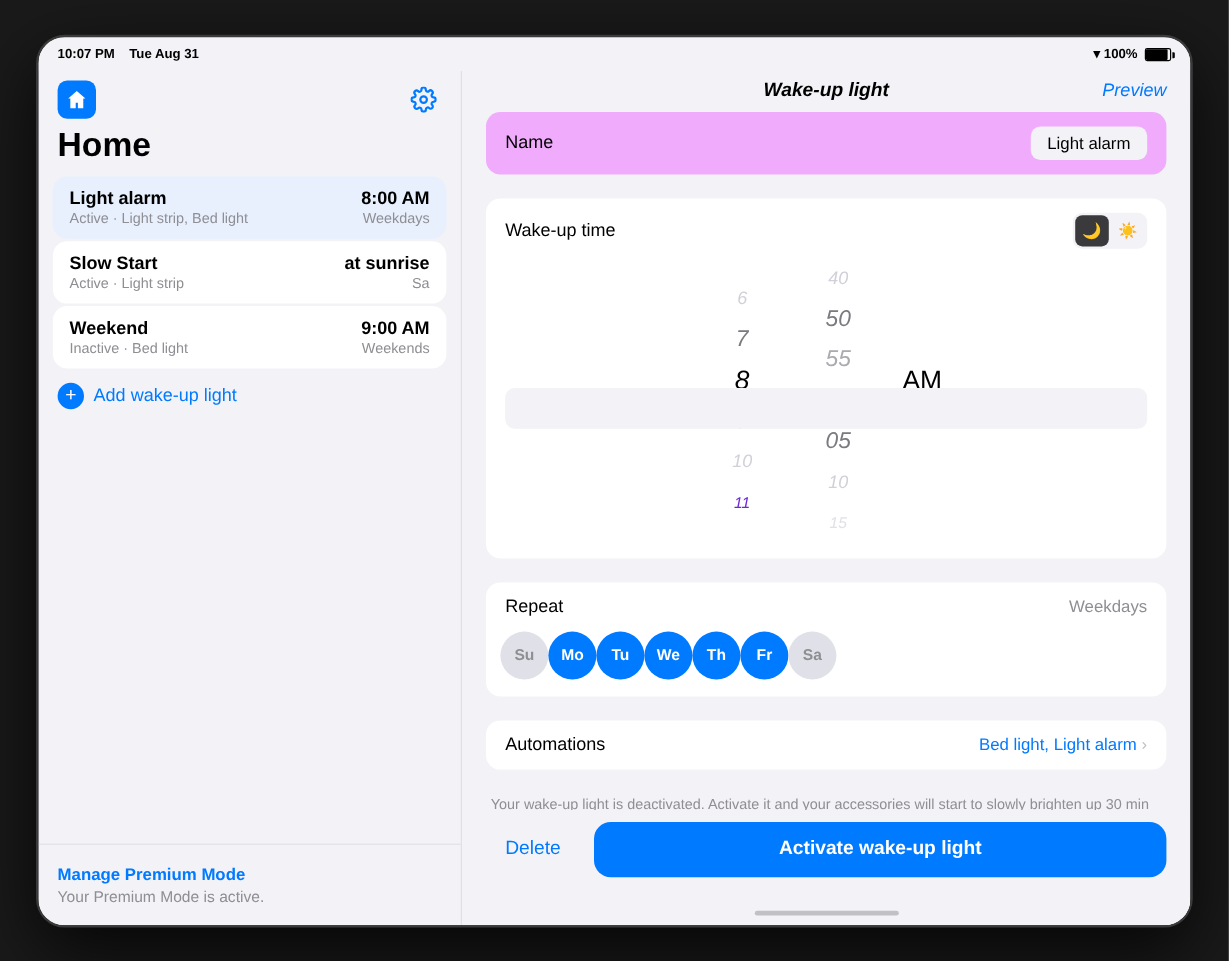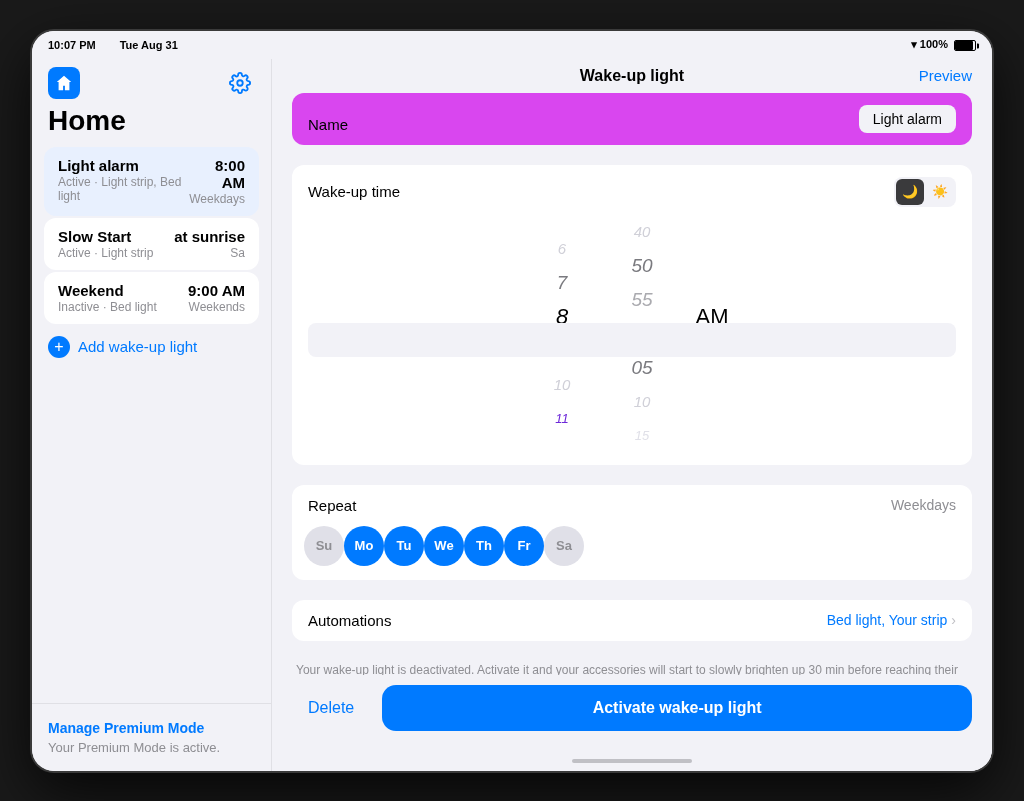--- a/index.html
+++ b/index.html
@@ -73,21 +73,21 @@
       background: #000;
       border-radius: 1px;
     }
     .main-content {
       display: flex;
       flex: 1;
       overflow: hidden;
     }
     
     .sidebar {
-      width: 240px;
+      width: 353px;
       background: #f2f2f7;
       border-right: 1px solid #e0e0e5;
       display: flex;
       flex-direction: column;
       padding: 0;
       flex-shrink: 0;
     }
     .sidebar-header {
       display: flex;
       align-items: center;
@@ -209,20 +209,21 @@
       display: flex;
       flex-direction: column;
       overflow: hidden;
     }
     .detail-header {
       display: flex;
       align-items: center;
       justify-content: space-between;
       padding: 8px 20px;
       background: #f2f2f7;
+      font-style: italic;
     }
     .detail-title {
       font-size: 16px;
       font-weight: 600;
       color: #000;
       flex: 1;
       text-align: center;
     }
     .detail-preview-btn {
       font-size: 15px;
@@ -236,24 +237,24 @@
       min-width: 60px;
     }
     .detail-body {
       flex: 1;
       overflow-y: auto;
       padding: 0 20px 20px;
     }
     
     .name-row {
       display: flex;
-      align-items: flex-end;
+      align-items: center;
       justify-content: space-between;
       padding: 12px 16px;
-      background: #d946ef;
+      background: #f0abfc;
       border-radius: 12px;
       margin-bottom: 20px;
     }
     .name-label {
       font-size: 15px;
       font-weight: 500;
       color: #000;
     }
     .name-value-btn {
       background: #f2f2f7;
@@ -488,21 +489,21 @@
       font-size: 14px;
     }
   </style>
 </head>
 <body>
 
 <div class="tablet-frame">
   <div class="tablet-screen">
 
     <div class="status-bar">
-      <div style="display:flex;gap:24px;align-items:center;">
+      <div style="display:flex;gap:12px;align-items:center;">
         <span>10:07 PM</span>
         <span>Tue Aug 31</span>
       </div>
       <div class="status-bar-right">
         <span>▾ 100%</span>
         <div class="battery-icon">
           <div class="battery-fill"></div>
         </div>
       </div>
     </div>
@@ -641,21 +642,21 @@
               <div class="day-circle active">Th</div>
               <div class="day-circle active">Fr</div>
               <div class="day-circle inactive">Sa</div>
             </div>
           </div>
 
           <div class="automations-section">
             <div class="automations-row">
               <span class="automations-label">Automations</span>
               <div style="display:flex;align-items:center;gap:4px;">
-                <span class="automations-value">Bed light, Your strip</span>
+                <span class="automations-value">Bed light, Light alarm</span>
                 <span class="chevron-right">›</span>
               </div>
             </div>
           </div>
 
           <div class="info-text">Your wake-up light is deactivated. Activate it and your accessories will start to slowly brighten up 30 min before reaching their target brightness at 8:00 AM.</div>
         </div>
 
         <div class="detail-footer">
           <button class="delete-btn">Delete</button>

